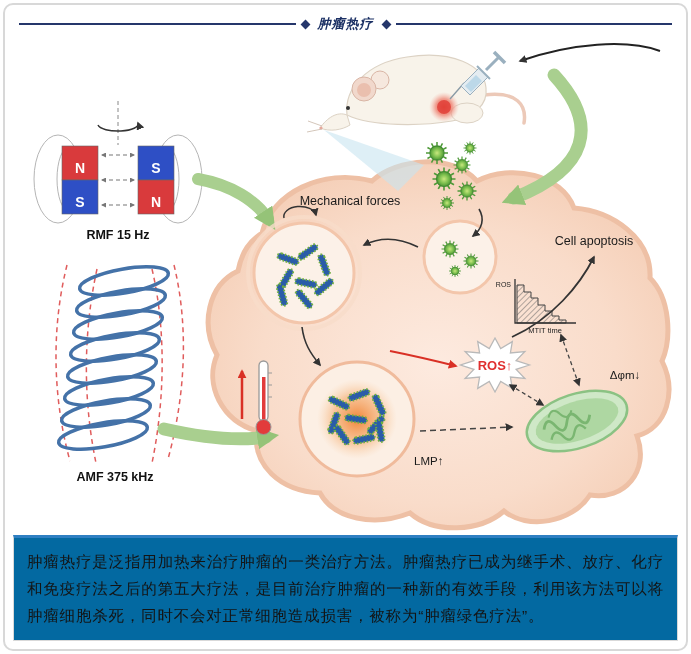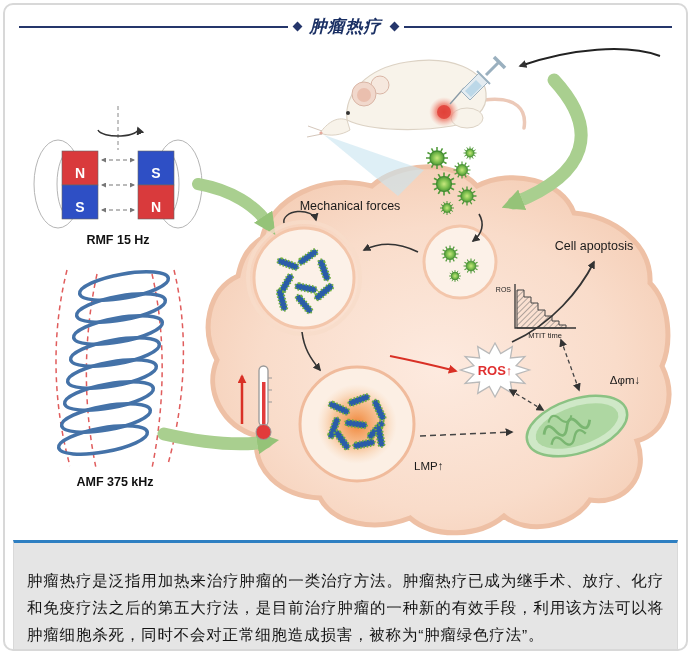--- a/index.html
+++ b/index.html
@@ -8,29 +8,29 @@
     font-family:"Liberation Sans", sans-serif;
   }
   .page {
     position:absolute; inset:3px; border:2px solid #d8d8d8; border-radius:10px;
     background:#fff; overflow:hidden;
   }
   .header { display:flex; align-items:center; gap:6px; margin:10px 14px 0 14px; }
   .hline { flex:1; border-top:2px solid #25366b; height:0; }
   .diamond { width:7px; height:7px; background:#25366b; transform:rotate(45deg); flex:0 0 auto; }
   .title {
-    font-size:17px; font-weight:bold; font-style:italic; color:#1b3064;
+    font-size:13px; font-weight:bold; font-style:italic; color:#1b3064;
     letter-spacing:1px; padding:0 3px; white-space:nowrap;
   }
   .figure { margin:0; }
   .figure svg { display:block; margin:0 auto; }
   .figure text { font-family:"Liberation Sans", sans-serif; }
   .caption {
     margin:2px 8px 0 8px; border:1px solid #d9d9d9; border-top:3px solid #2e7fc2;
-    padding:24px 13px 11px 13px; background:#e5e5e5;
+    padding:10px 13px 11px 13px; background:#0369a1;
   }
   .caption p {
     margin:0; font-size:15.5px; line-height:27px; color:#141414;
     text-align:justify; letter-spacing:0.8px;
   }
 </style>
 </head>
 <body>
 
 <div class="page">

